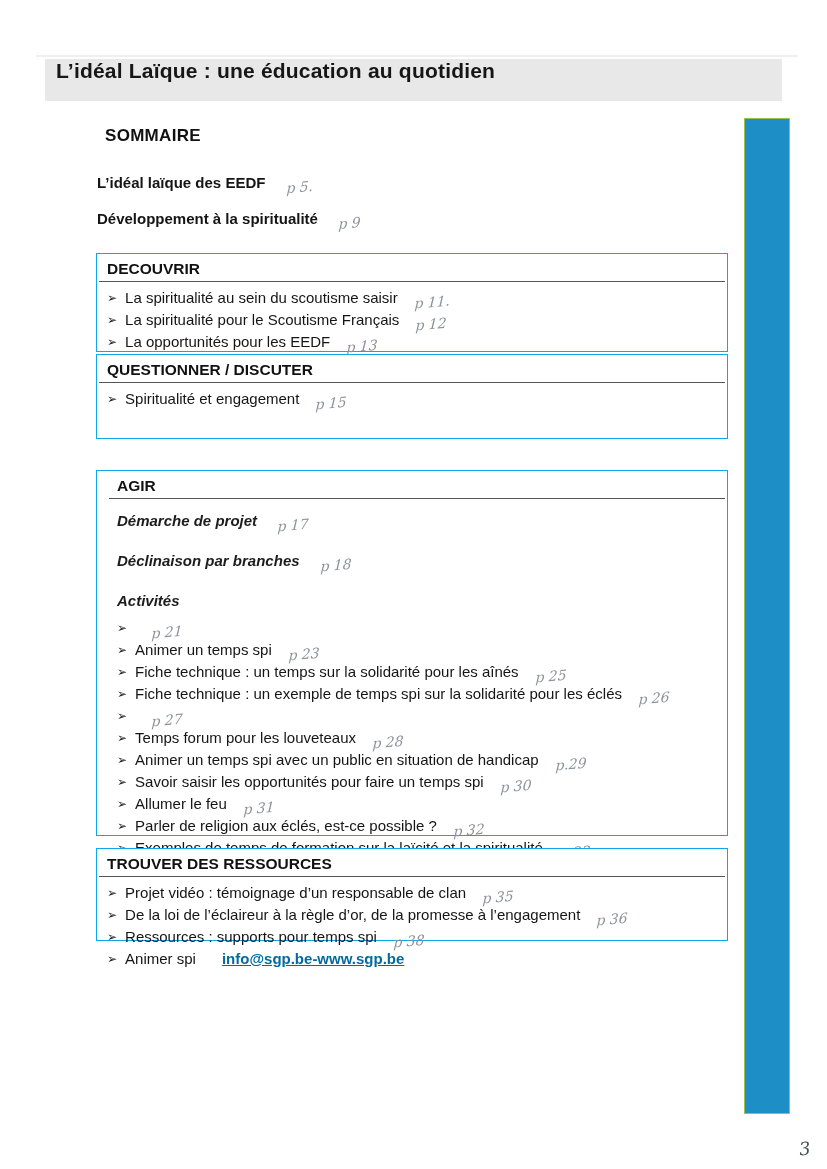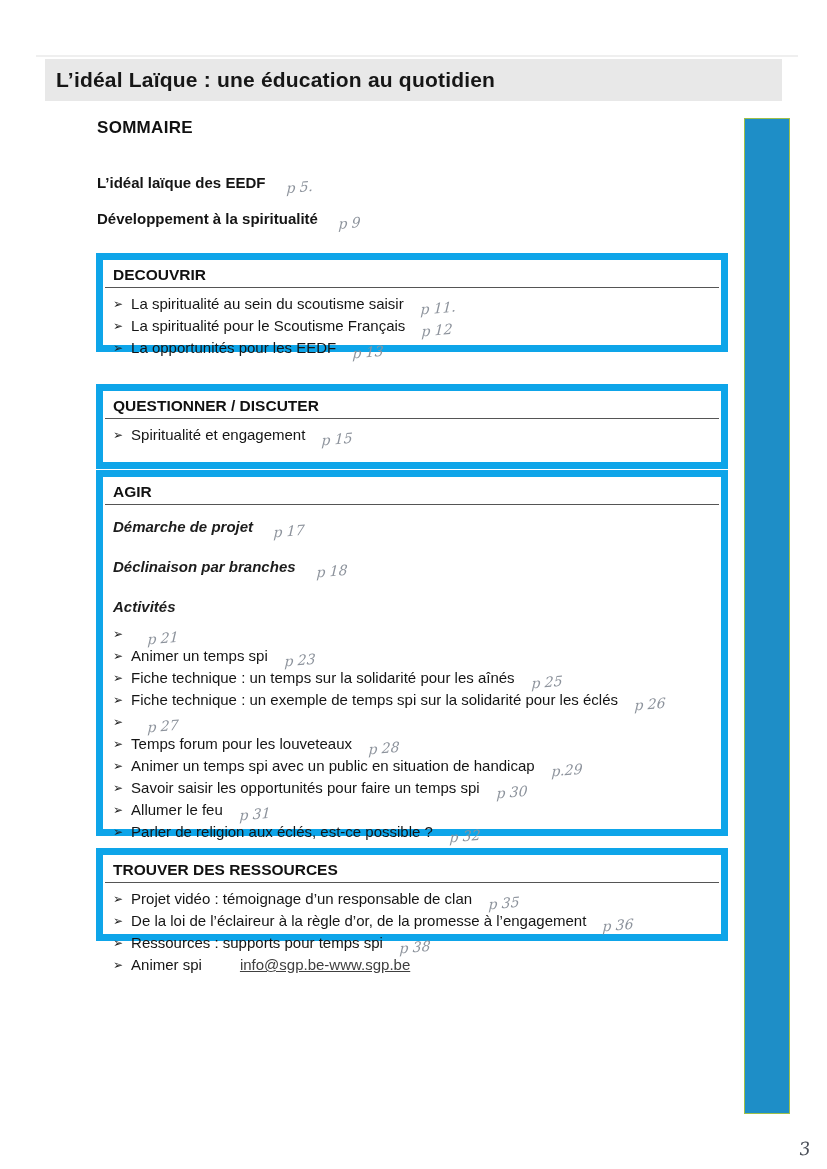--- a/index.html
+++ b/index.html
@@ -5,46 +5,46 @@
   html,body{margin:0;padding:0;}
   body{
     width:827px;height:1169px;position:relative;background:#ffffff;
     font-family:"Liberation Sans",sans-serif;color:#1c1c1c;overflow:hidden;
   }
   
   .scan-streak{position:absolute;left:36px;top:55px;width:762px;height:2px;background:#efefef;}
 
   .title-banner{
     position:absolute;left:45px;top:59px;width:737px;height:42px;
-    background:#e8e8e8;display:flex;align-items:center;
+    background:#e8e8e8;display:flex;align-items:flex-start;
   }
   .title-banner h1{
     margin:0 0 0 11px;font-size:21px;font-weight:bold;color:#161616;letter-spacing:.2px;
   }
 
   .blue-bar{
     position:absolute;left:744px;top:118px;width:46px;height:996px;
     background:#1e8ec7;border:1px solid #9ebf4a;box-sizing:border-box;
   }
 
   .content{position:absolute;left:97px;top:118px;width:633px;}
 
-  .sommaire-heading{margin:0;font-size:17px;font-weight:bold;letter-spacing:.3px;color:#111;}
+  .sommaire-heading{margin:8px;font-size:17px;font-weight:bold;letter-spacing:.3px;color:#111;}
 
   .intro-line{position:absolute;left:0;font-size:15.5px;font-weight:bold;white-space:nowrap;}
   .intro-1{top:56px;}
   .intro-2{top:92px;}
 
   .box{
-    position:absolute;left:-1px;width:632px;border:7px solid #0ea5e9;
+    position:absolute;left:-1px;width:632px;border:1px solid #0ea5e9;
     box-sizing:border-box;background:#fff;
   }
   .box-decouvrir{top:135px;height:99px;}
-  .box-questionner{top:266px;height:85px;}
-  .box-agir{top:352px;height:366px;}
+  .box-questionner{top:236px;height:85px;}
+  .box-agir{top:352px;height:366px;padding-left:10px;}
   .box-ressources{top:730px;height:93px;}
 
   .box h2{margin:0;padding:6px 10px 3px;font-size:15.5px;font-weight:bold;color:#111;}
   .rule{border-top:1.5px solid #555;margin:0 2px;}
 
   .items{margin:8px 10px 0;}
   .toc-item{display:flex;align-items:baseline;margin-bottom:5px;line-height:16px;white-space:nowrap;}
   .bullet{font-size:12px;margin-right:8px;color:#222;flex:0 0 auto;transform:translateY(-1px);}
   .label{font-size:15px;color:#151515;text-align:center;}
 
@@ -55,21 +55,21 @@
 
   .hw{
     display:inline-block;font-family:"DejaVu Serif",serif;font-style:italic;
     color:#8d939c;font-size:14px;margin-left:16px;
     transform:rotate(-5deg) translateY(4px) skewX(-8deg);
   }
   .sub .hw{font-weight:normal;text-decoration:none;}
   .intro-line .hw{font-weight:normal;}
 
   .link{
-    color:#404040;text-decoration:underline;font-size:15px;margin-left:38px;cursor:pointer;
+    color:#0369a1;text-decoration:underline;font-size:15px;margin-left:26px;cursor:pointer;font-weight:bold;
   }
 
   .page-number{
     position:absolute;left:799px;top:1138px;font-family:"DejaVu Serif",serif;
     font-style:italic;font-size:18px;color:#4a4f58;transform:rotate(-6deg);
   }
 </style>
 </head>
 <body>
 

